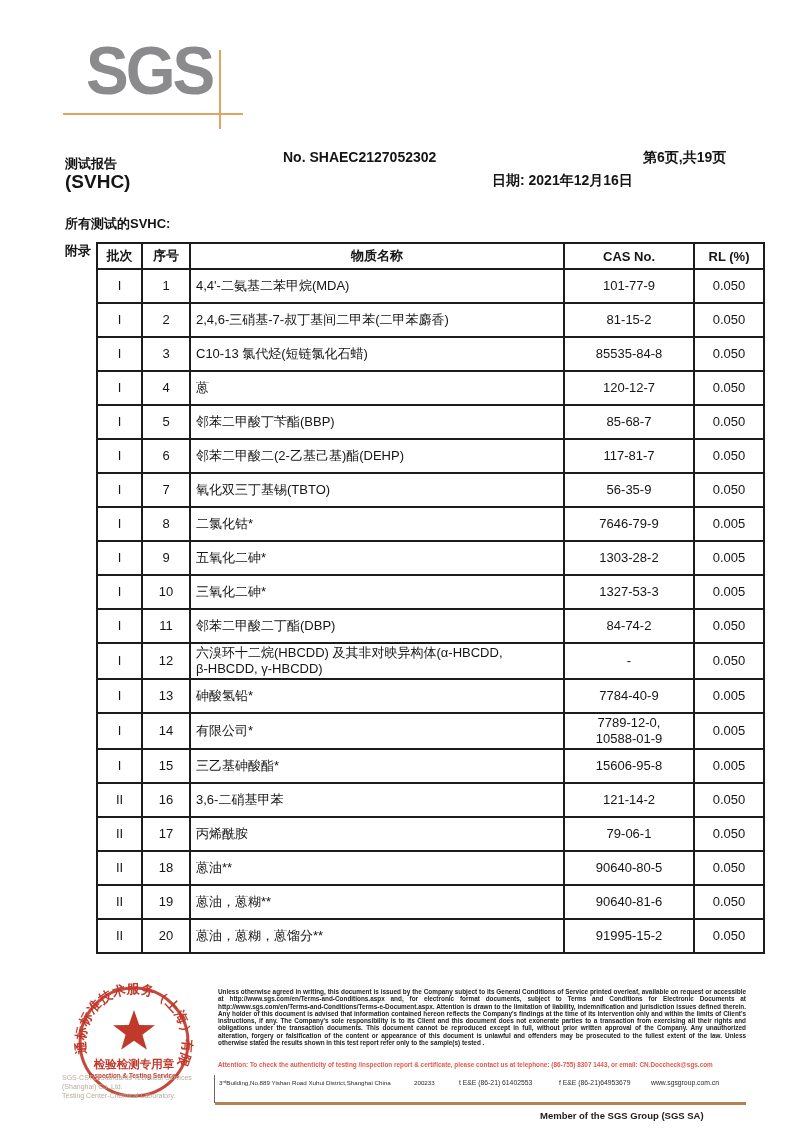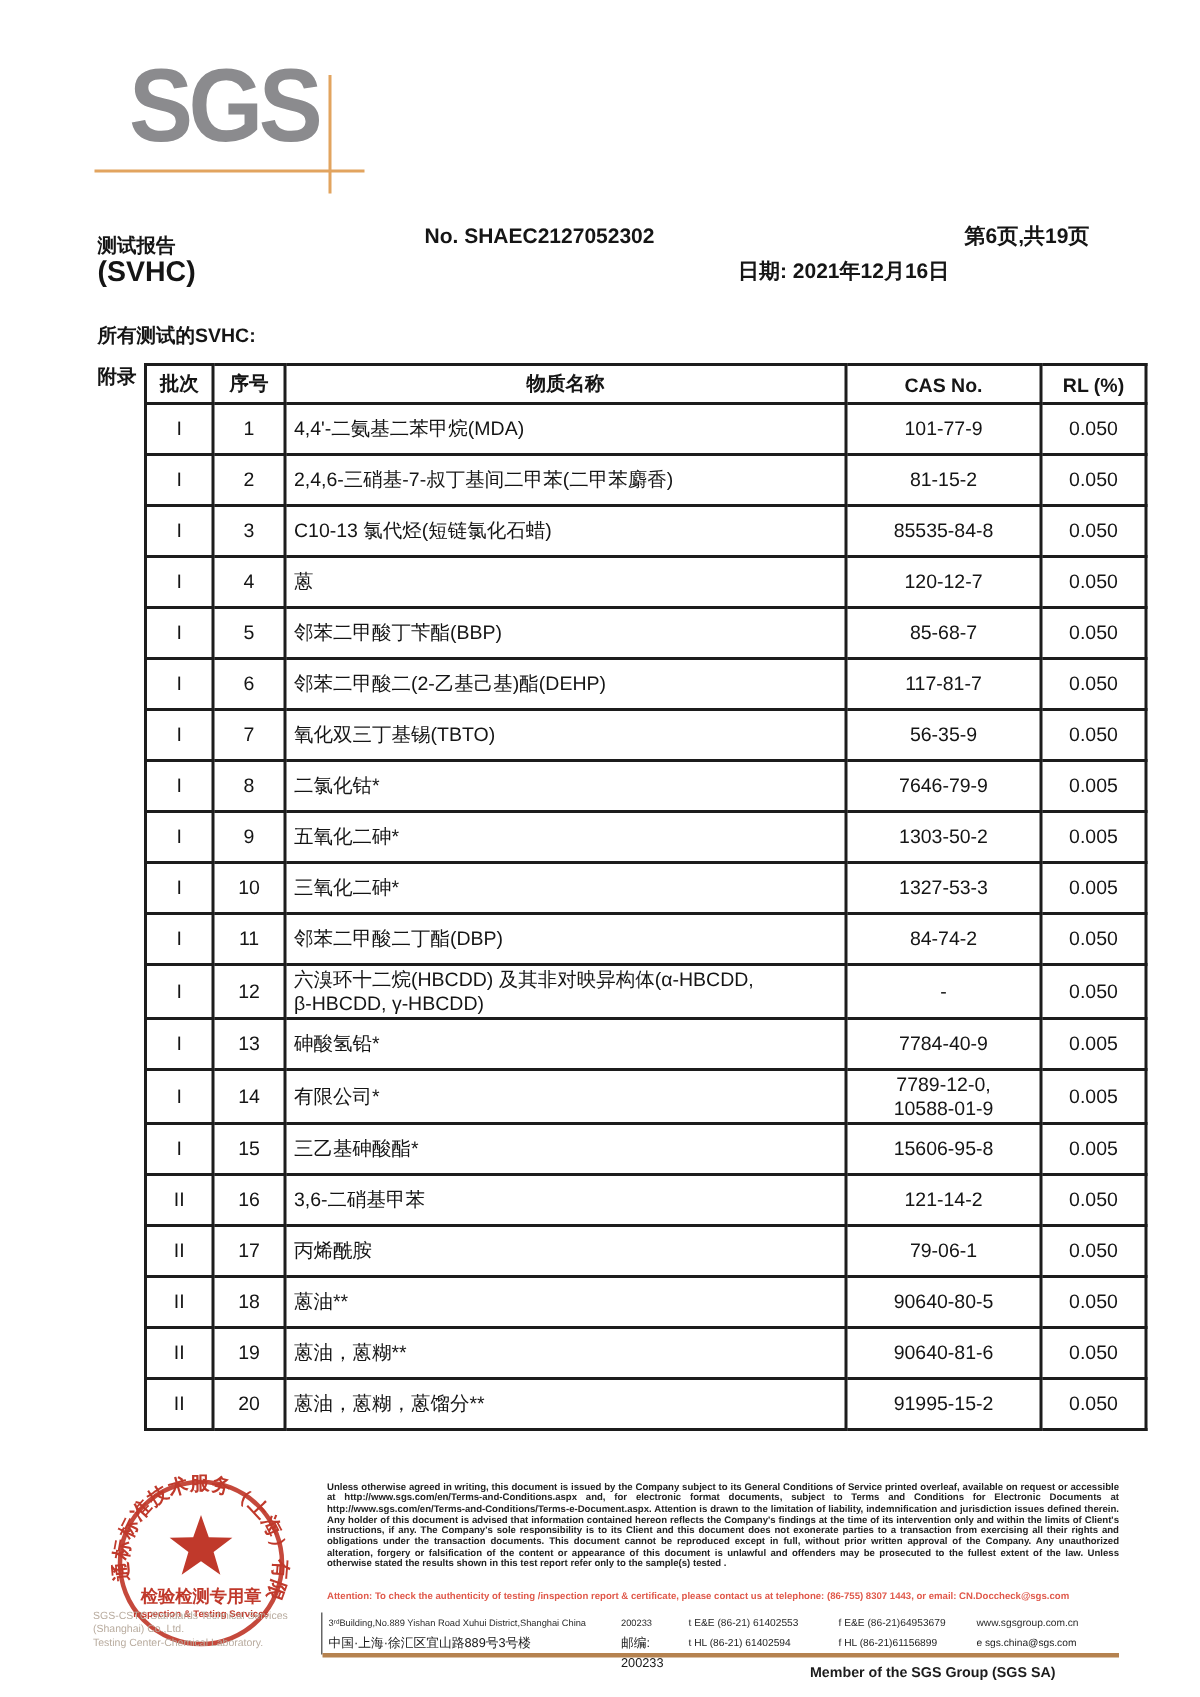--- a/index.html
+++ b/index.html
@@ -137,21 +137,21 @@
         <td class="col-batch">I</td>
         <td class="col-no">8</td>
         <td class="col-name">二氯化钴*</td>
         <td class="col-cas">7646-79-9</td>
         <td class="col-rl">0.005</td>
       </tr>
       <tr>
         <td class="col-batch">I</td>
         <td class="col-no">9</td>
         <td class="col-name">五氧化二砷*</td>
-        <td class="col-cas">1303-50-2</td>
+        <td class="col-cas">1303-28-2</td>
         <td class="col-rl">0.005</td>
       </tr>
       <tr>
         <td class="col-batch">I</td>
         <td class="col-no">10</td>
         <td class="col-name">三氧化二砷*</td>
         <td class="col-cas">1327-53-3</td>
         <td class="col-rl">0.005</td>
       </tr>
       <tr>
@@ -252,23 +252,16 @@
 
 <div class="addr-divider"></div>
 <div class="addr-block">
   <div class="addr-row en">
     <span class="a-addr">3ʳᵈBuilding,No.889 Yishan Road Xuhui District,Shanghai China</span>
     <span class="a-post">200233</span>
     <span class="a-tel">t E&amp;E (86-21) 61402553</span>
     <span class="a-fax">f E&amp;E (86-21)64953679</span>
     <span class="a-web">www.sgsgroup.com.cn</span>
   </div>
-  <div class="addr-row cn">
-    <span class="a-addr">中国·上海·徐汇区宜山路889号3号楼</span>
-    <span class="a-post">邮编: 200233</span>
-    <span class="a-tel">t HL (86-21) 61402594</span>
-    <span class="a-fax">f HL (86-21)61156899</span>
-    <span class="a-web">e  sgs.china@sgs.com</span>
-  </div>
 </div>
 
 <div class="footer-rule"></div>
 <div class="member">Member of the SGS Group (SGS SA)</div>
 
 </body></html>

